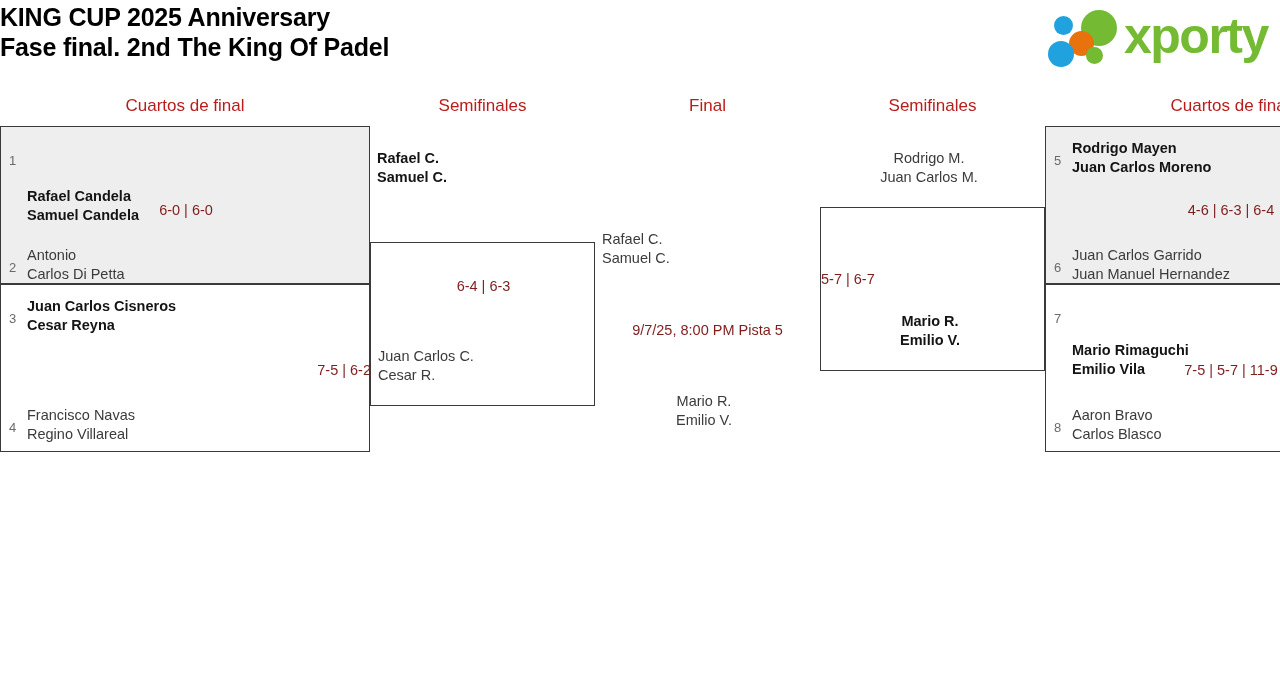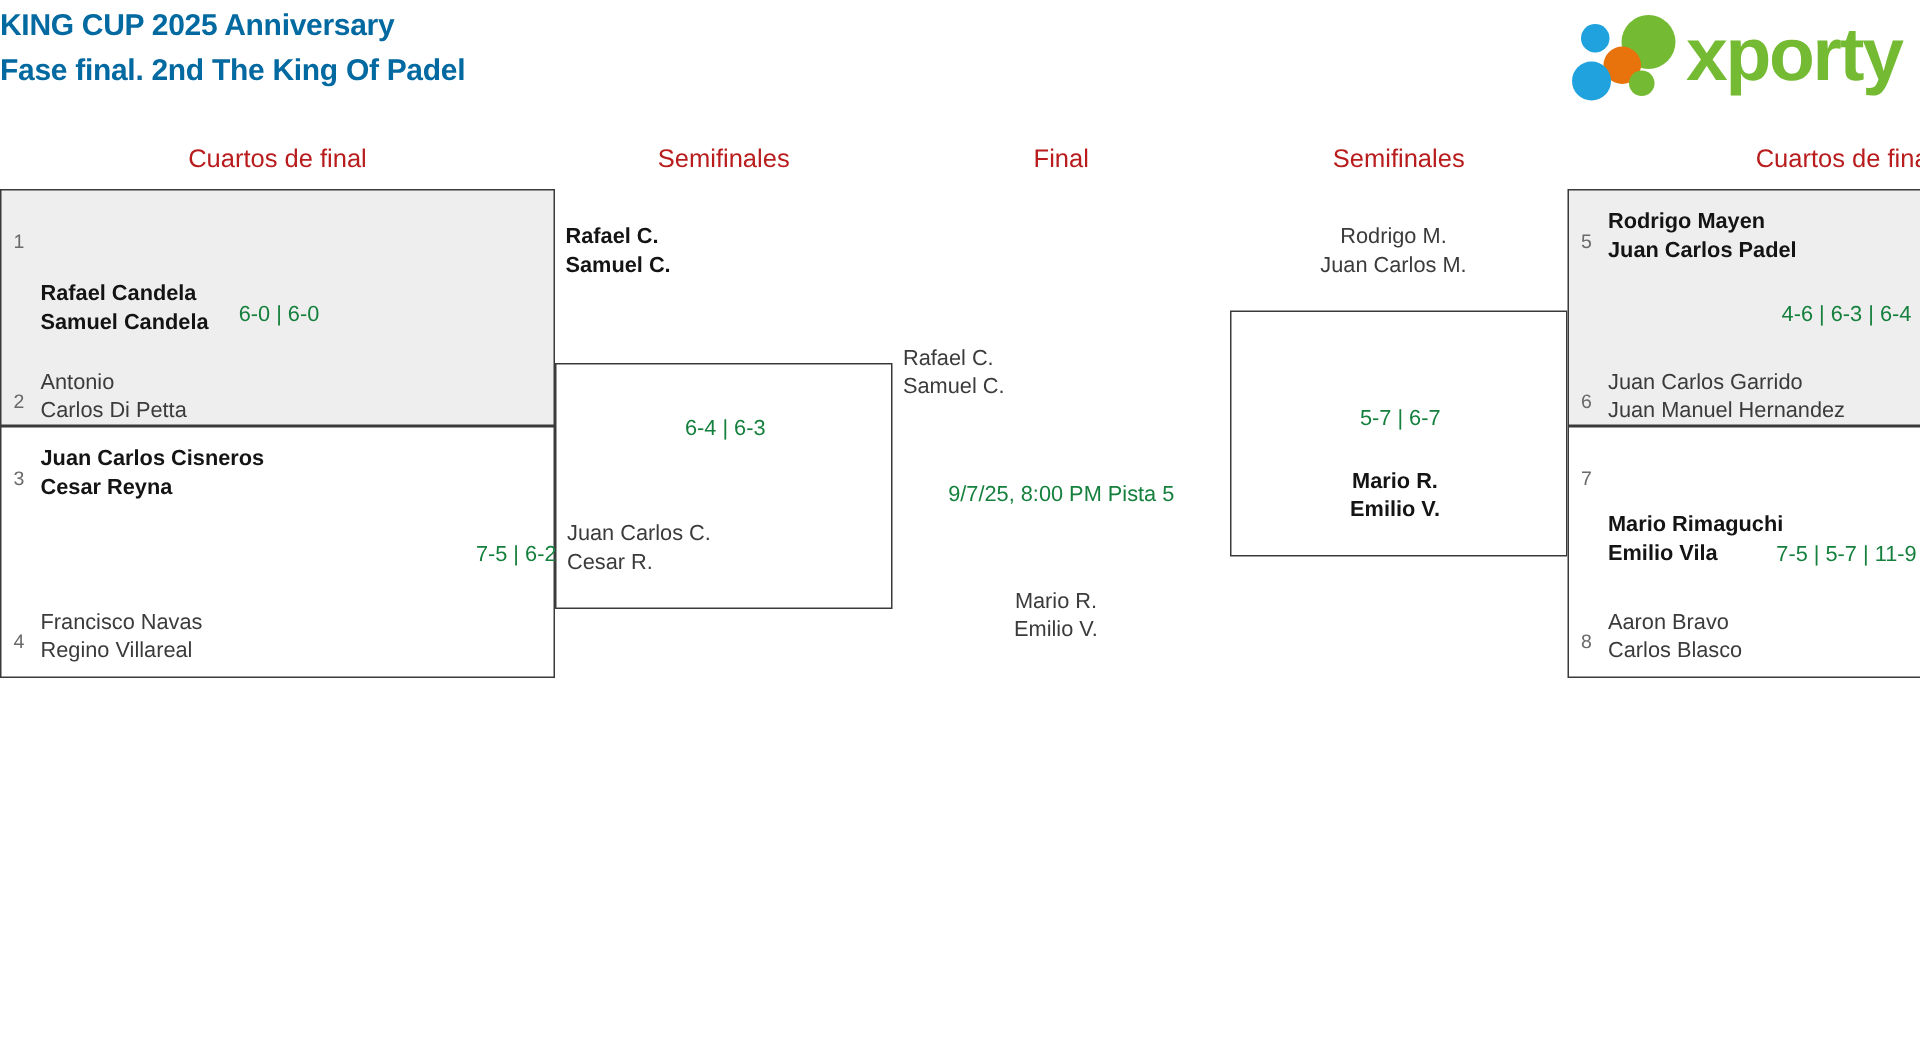--- a/index.html
+++ b/index.html
@@ -19,24 +19,24 @@
   
   .header {
     position: absolute;
     top: 0; left: 0;
     width: 1280px;
     height: 88px;
   }
   .title-block {
     position: absolute;
     left: 0; top: 2px;
-    font-size: 20px;
+    font-size: 25px;
     font-weight: 700;
     line-height: 30px;
-    color: #0369a1;
+    color: #000000;
     letter-spacing: -0.2px;
     white-space: nowrap;
   }
   .title-line { display: block; }
 
   .logo {
     position: absolute;
     right: 8px; top: 6px;
     width: 228px; height: 60px;
   }
@@ -99,21 +99,21 @@
   .seed {
     position: absolute;
     font-size: 13px;
     color: #6a6a6a;
     line-height: 16px;
   }
 
   .score {
     position: absolute;
     font-size: 14.5px;
-    color: #15803d;
+    color: #7f1d1d;
     line-height: 19px;
     white-space: nowrap;
   }
 
   
   #qf1 { left: 0px; top: 126px; width: 370px; height: 158px; }
   #qf2 { left: 0px; top: 284px; width: 370px; height: 168px; }
   #qf3 { left: 1045px; top: 126px; width: 370px; height: 158px; }
   #qf4 { left: 1045px; top: 284px; width: 370px; height: 168px; }
 
@@ -182,21 +182,21 @@
   <span class="team al-left" style="left:26px; top:121px;">
     <span class="ln">Francisco Navas</span>
     <span class="ln">Regino Villareal</span>
   </span>
 </div>
 
 <div class="box shaded" id="qf3">
   <span class="seed" style="left:8px; top:26px;">5</span>
   <span class="team winner al-left" style="left:26px; top:12px;">
     <span class="ln">Rodrigo Mayen</span>
-    <span class="ln">Juan Carlos Padel</span>
+    <span class="ln">Juan Carlos Moreno</span>
   </span>
 
   <span class="score" style="left:0; top:74px; width:370px; text-align:center;">4-6 | 6-3 | 6-4</span>
 
   <span class="seed" style="left:8px; top:133px;">6</span>
   <span class="team al-left" style="left:26px; top:119px;">
     <span class="ln">Juan Carlos Garrido</span>
     <span class="ln">Juan Manuel Hernandez</span>
   </span>
 </div>
@@ -229,21 +229,21 @@
     <span class="ln">Cesar R.</span>
   </span>
 </div>
 
 <span class="team al-right" style="left:820px; top:149px; width:218px;">
   <span class="ln">Rodrigo M.</span>
   <span class="ln">Juan Carlos M.</span>
 </span>
 
 <div class="box" id="sf2">
-  <span class="score" style="left:0; top:62px; width:225px; text-align:center;">5-7 | 6-7</span>
+  <span class="score" style="left:0; top:62px; width:225px; text-align:left;">5-7 | 6-7</span>
   <span class="team winner al-right" style="left:0px; top:104px; width:218px;">
     <span class="ln">Mario R.</span>
     <span class="ln">Emilio V.</span>
   </span>
 </div>
 
 <span class="team al-left" style="left:602px; top:230px;">
   <span class="ln">Rafael C.</span>
   <span class="ln">Samuel C.</span>
 </span>

